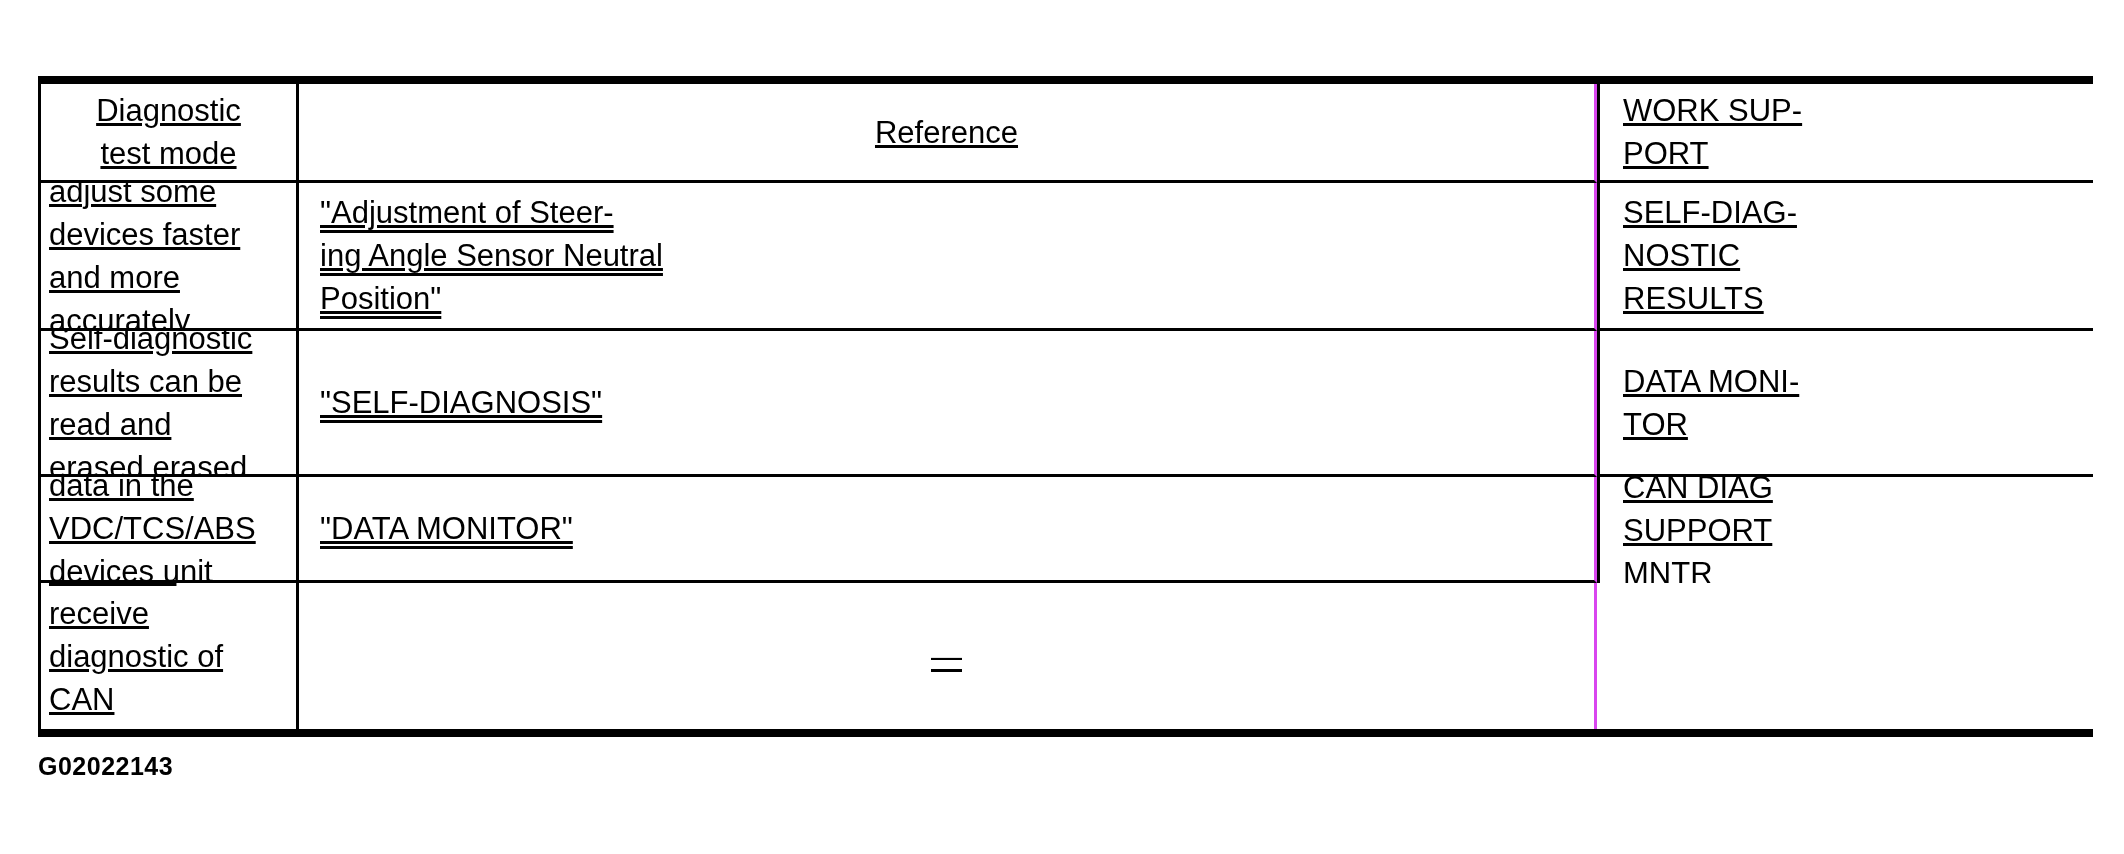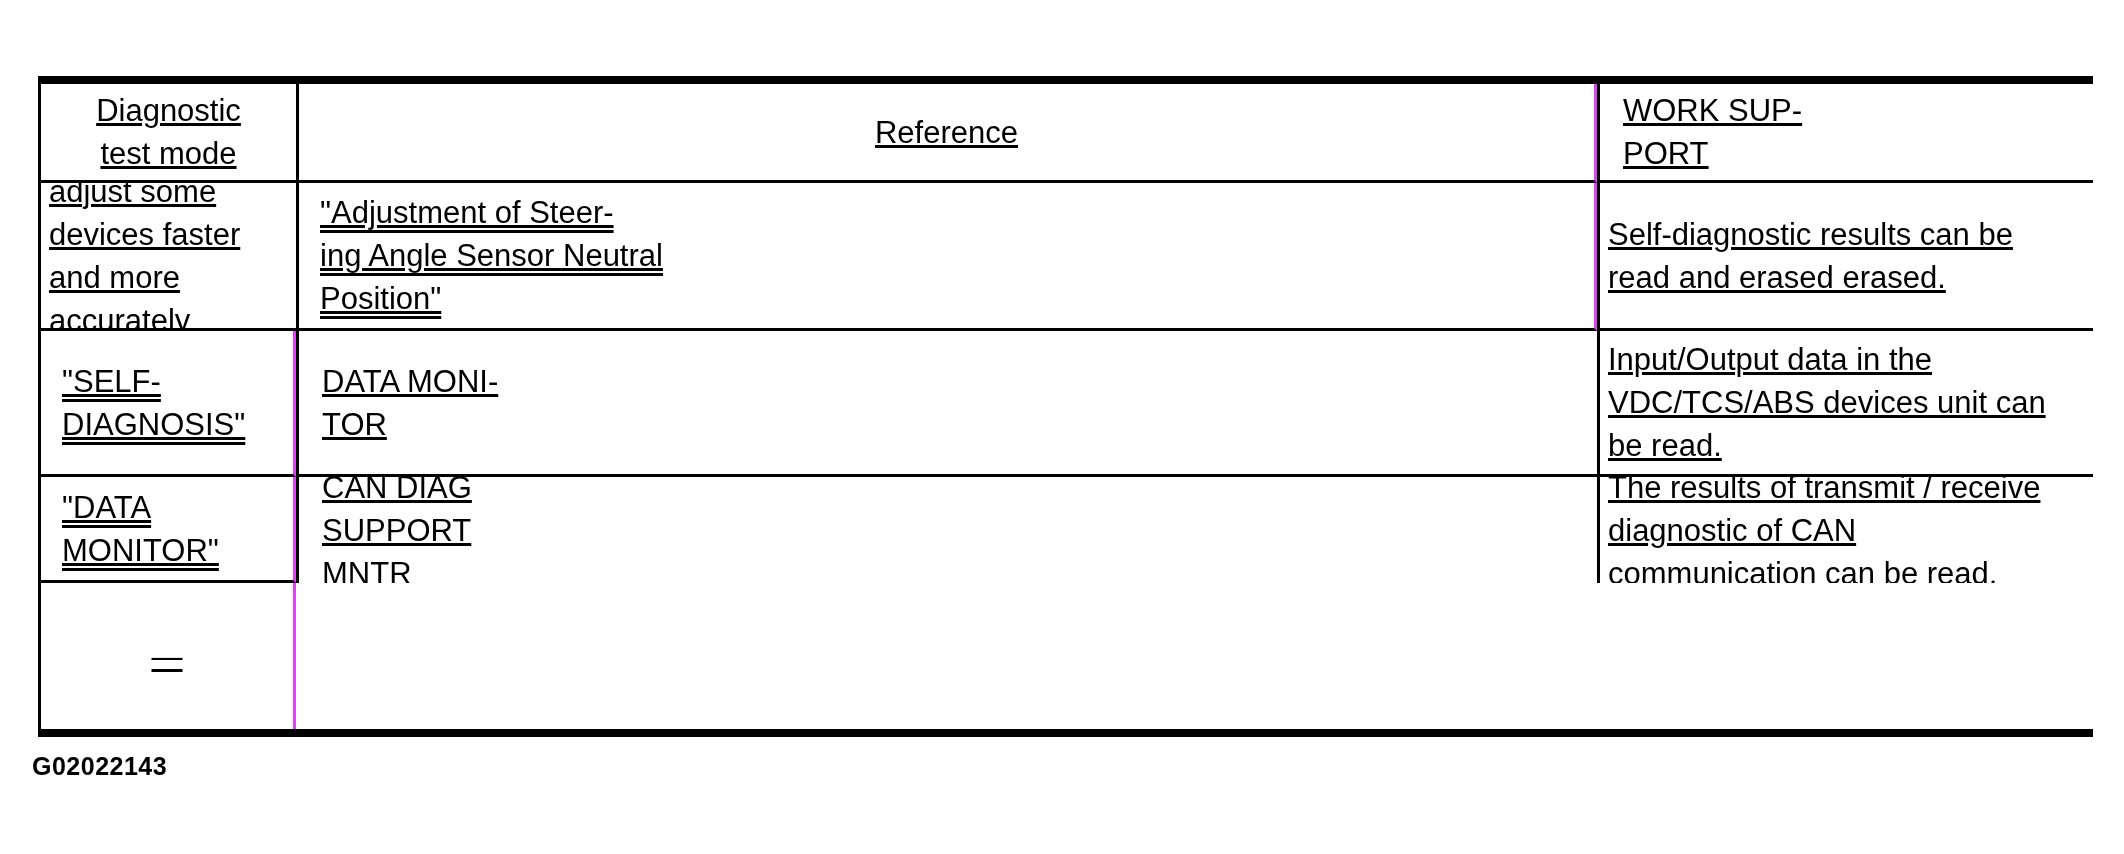--- a/index.html
+++ b/index.html
@@ -59,21 +59,21 @@
     text-decoration: underline;
     text-decoration-thickness: 3px;
     text-underline-offset: 7px;
     cursor: pointer;
     white-space: pre-line;
   }
 
   
   .figure-code {
     position: absolute;
-    left: 32px;
+    left: 38px;
     top: 752px;
     font-size: 25px;
     font-weight: 700;
     letter-spacing: 0.5px;
   }
 </style>
 </head>
 <body>
 
 <div class="doc-table">
@@ -93,20 +93,25 @@
   <div class="cell function-cell">
     <span class="cell-text">This mode enables a technician to adjust some devices faster and more accurately
 by following the indications on CONSULT-II.</span>
   </div>
   <div class="cell reference-cell col3">
     <span class="ref-link">"Adjustment of Steer-
 ing Angle Sensor Neutral
 Position"</span>
   </div>
 
+  <div class="cell mode-cell">
+    <span class="cell-text">SELF-DIAG-
+NOSTIC
+RESULTS</span>
+  </div>
   <div class="cell function-cell">
     <span class="cell-text">Self-diagnostic results can be read and erased erased.</span>
   </div>
   <div class="cell reference-cell col3">
     <span class="ref-link">"SELF-DIAGNOSIS"</span>
   </div>
 
   <div class="cell mode-cell">
     <span class="cell-text">DATA MONI-
 TOR</span>

